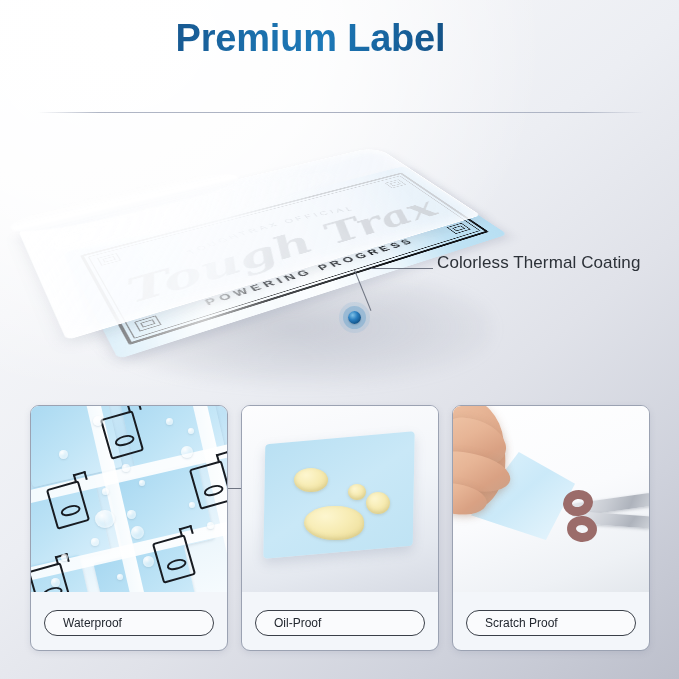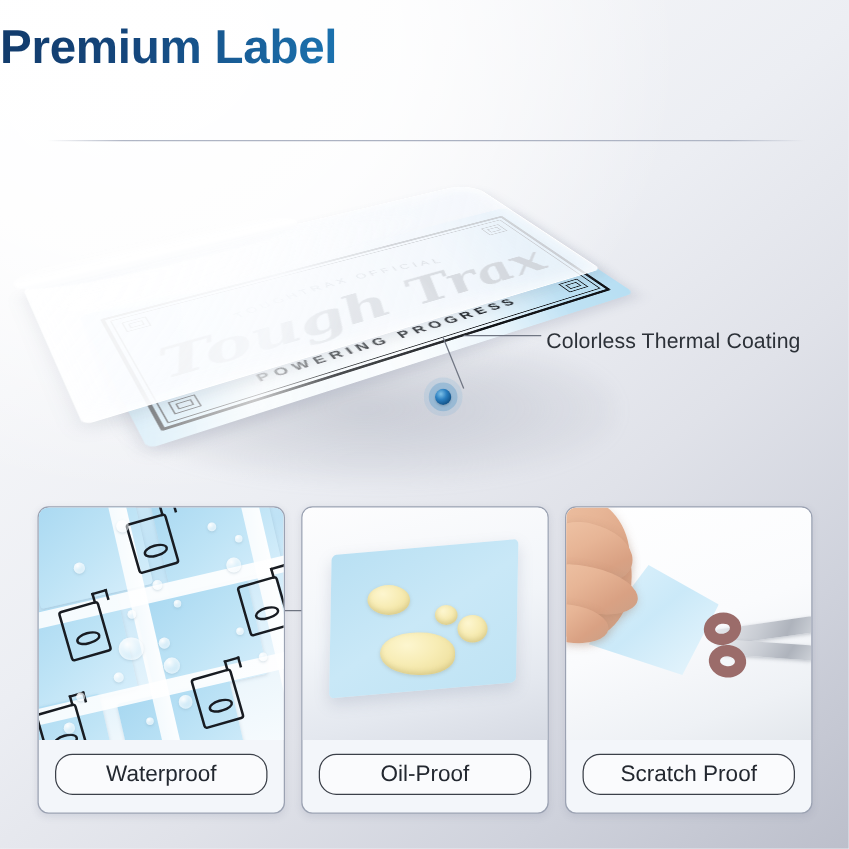--- a/index.html
+++ b/index.html
@@ -29,20 +29,21 @@
         #cfd2dc 82%,
         #bcbfcb 100%);
   }
 
   
   .header {
     position: absolute;
     left: 0;
     top: 18px;
     width: 621px;
+    text-align: center;
   }
   .title-line {
     display: block;
     font-weight: bold;
     letter-spacing: -0.2px;
     line-height: 1.08;
     background: linear-gradient(100deg,
         #123b6b 0%,
         #15477d 18%,
         #1b6fab 41%,
@@ -304,21 +305,21 @@
     background: #6f7582;
   }
 
   .callout-text {
     position: absolute;
     font-size: 17px;
     color: #2c3138;
     white-space: nowrap;
     letter-spacing: 0.1px;
   }
-  .callout-coating { left: 437px; top: 145px; }
+  .callout-coating { left: 437px; top: 135px; }
   .callout-flexible { left: 56px; top: 365px; }
 
   
   .panels {
     position: absolute;
     left: 0;
     top: 405px;
     width: 679px;
     height: 248px;
   }
@@ -349,23 +350,23 @@
   .panel-cap {
     position: absolute;
     left: 50%;
     transform: translateX(-50%);
     bottom: 14px;
     min-width: 132px;
     padding: 5px 18px;
     border: 1.3px solid #3b4049;
     border-radius: 14px;
     background: rgba(255,255,255,0.55);
-    font-size: 18px;
+    font-size: 12px;
     color: #232830;
-    text-align: center;
+    text-align: left;
     white-space: nowrap;
   }
 
   
   .wp-bg {
     position: absolute; inset: 0;
     background: linear-gradient(160deg, #cfe9f7 0%, #bfe2f5 30%, #dcf0fb 58%, #eef7fc 80%, #f6fbfe 100%);
   }
   .wp-sheet {
     position: absolute;

